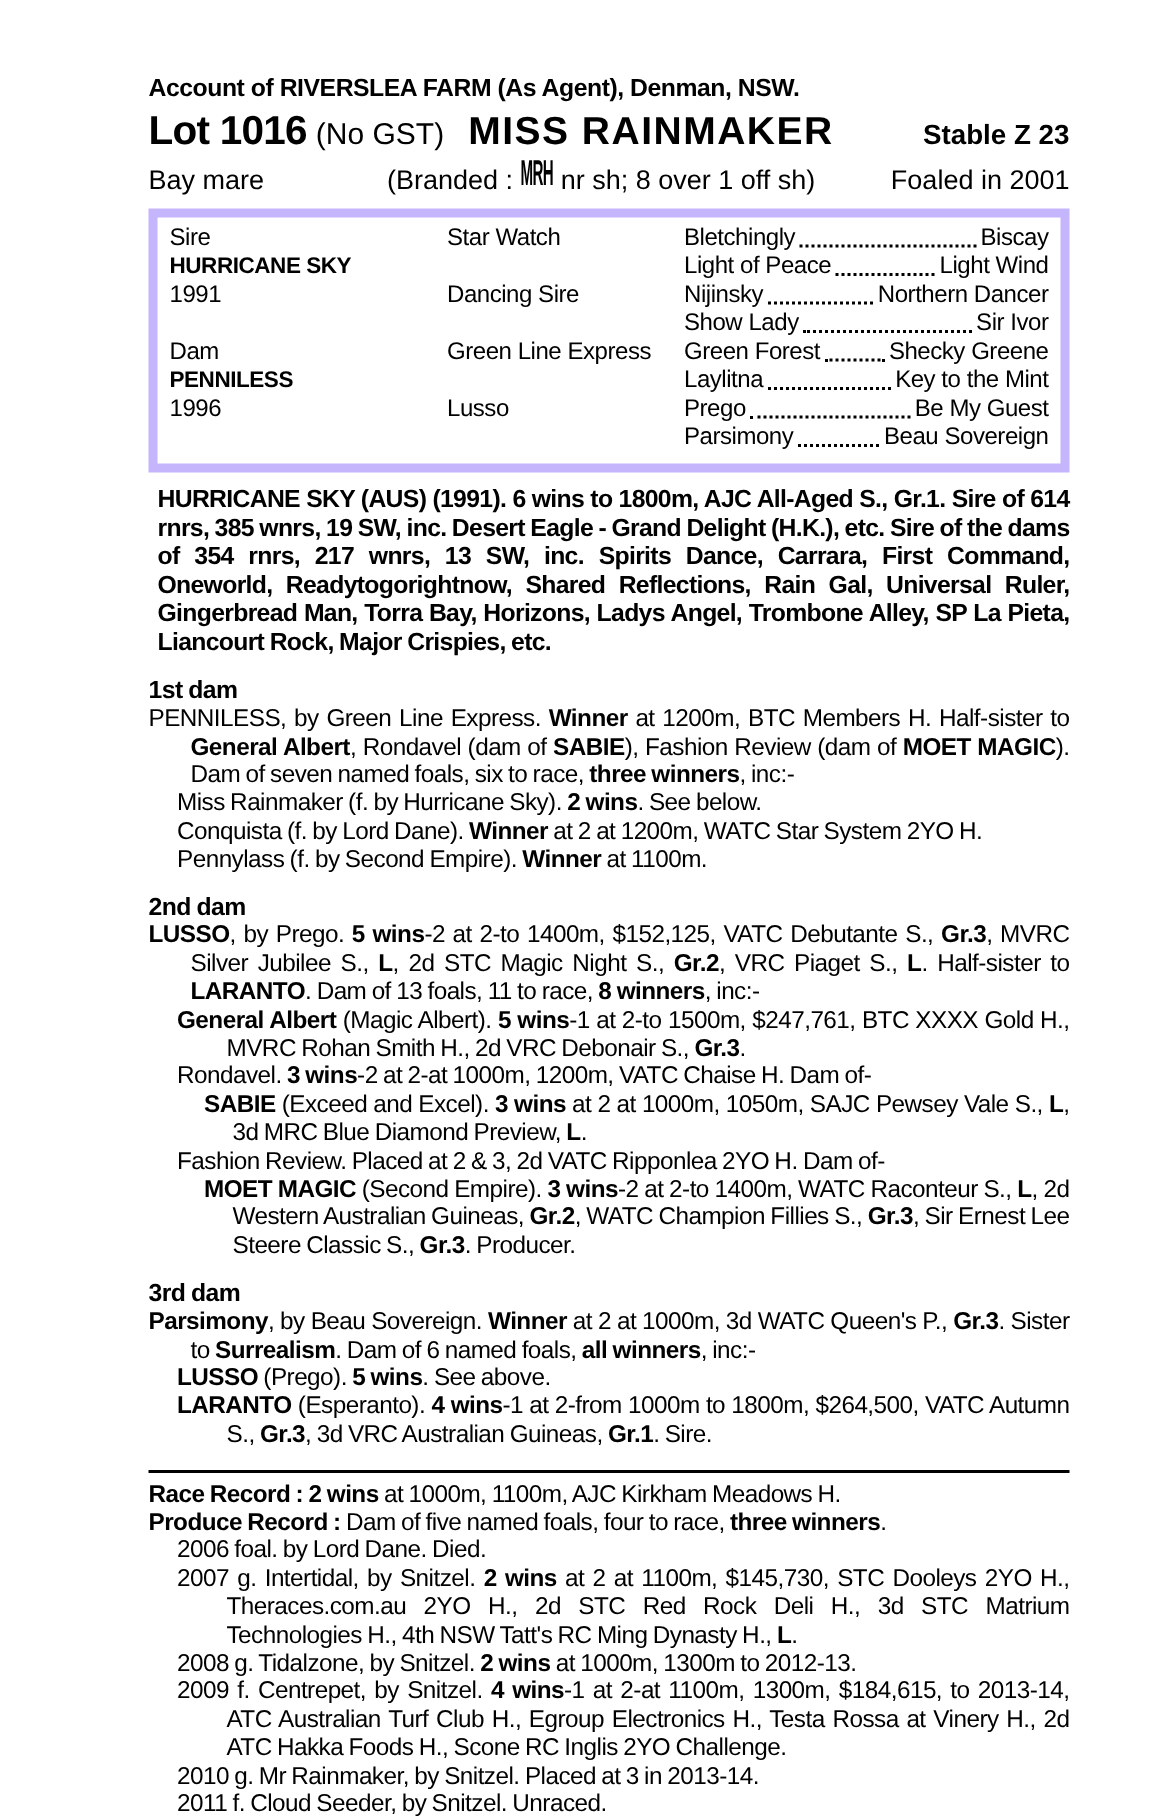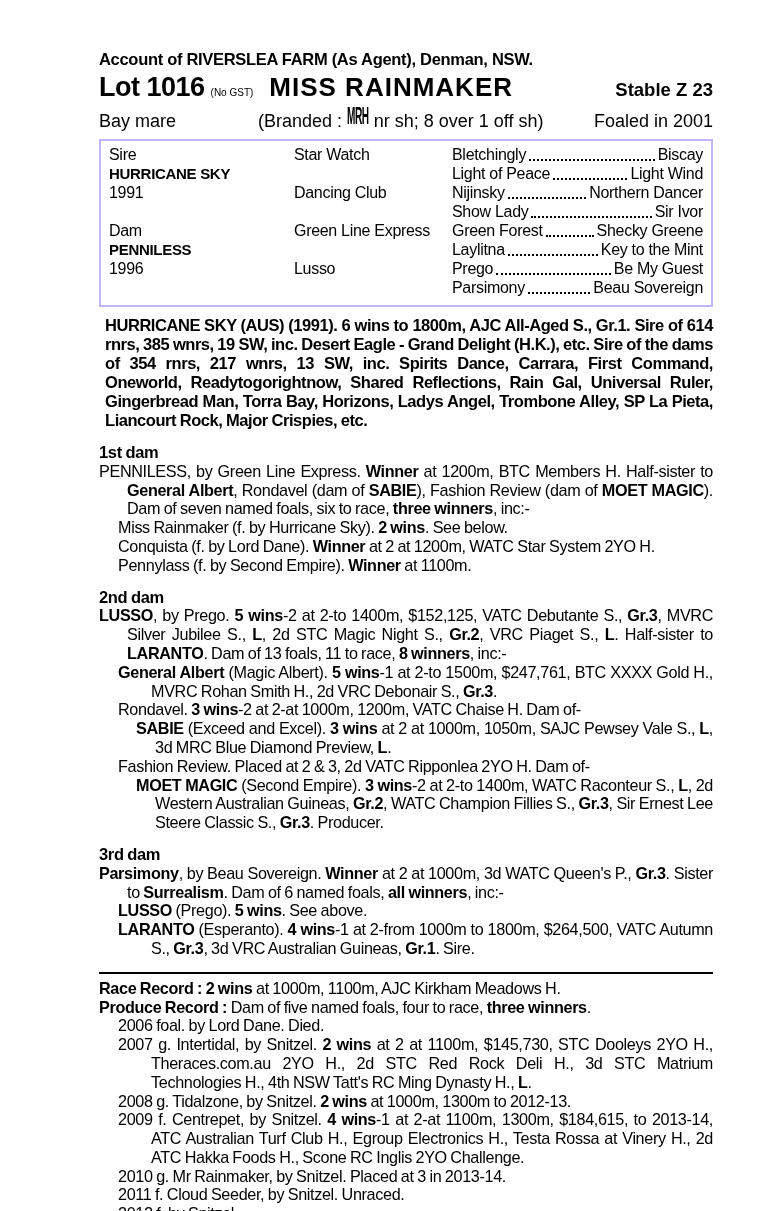--- a/index.html
+++ b/index.html
@@ -7,31 +7,31 @@
     width:768px; height:1211px; background:#ffffff; color:#000;
     font-family:"Liberation Sans","DejaVu Sans",sans-serif;
     overflow:hidden;
   }
   .page { padding:50px 55px 0 99px; }
 
   
   .account { text-align:left; font-weight:bold; font-size:16.5px; letter-spacing:-0.3px; }
   .lot-row { display:flex; align-items:baseline; margin-top:3px; white-space:nowrap; }
   .lot { font-weight:bold; font-size:27px; letter-spacing:-0.5px; }
-  .gst { font-size:10px; margin-left:6px; }
+  .gst { font-size:20px; margin-left:6px; }
   .horse { font-weight:bold; font-size:26px; margin-left:16px; letter-spacing:1px; }
   .stable { font-weight:bold; font-size:18.5px; margin-left:auto; }
   .detail-row { display:flex; align-items:baseline; font-size:18px; margin-top:2px; white-space:nowrap; }
   .brandline { margin-left:82px; }
   .foaled { margin-left:auto; }
   .brandmark { display:inline-block; font-weight:bold; font-size:24px; letter-spacing:-1px;
     transform:scaleX(0.42) translateY(-3px); transform-origin:0 70%; margin-right:-30px; }
 
   
-  .pedigree-box { border:2px solid #c4b5fd; margin-top:6px; padding:5px 8px 7px 8px;
+  .pedigree-box { border:6px solid #c4b5fd; margin-top:6px; padding:5px 8px 7px 8px;
     display:grid; grid-template-columns:185px 158px 1fr; grid-auto-rows:19px;
     font-size:16px; letter-spacing:-0.3px; }
   .cell { white-space:nowrap; }
   .pname { font-weight:bold; font-size:15px; }
   .gp-row { display:flex; align-items:baseline; white-space:nowrap;justify-content:space-between; }
   .leader { flex:1 1 auto; min-width:10px; border-bottom:2px dotted #000;
     align-self:flex-end; margin:0 3px 4px 3px; }
 
   
   .summary { font-weight:bold; font-size:16.5px; line-height:19px; text-align:justify;
@@ -65,21 +65,21 @@
     <span>Bay mare</span>
     <span class="brandline"><span>(Branded : </span><span class="brandmark">MRH</span><span> nr sh; 8 over 1 off sh)</span></span>
     <span class="foaled">Foaled in 2001</span>
   </div>
 
   <div class="pedigree-box">
     <div class="cell" style="grid-column:1;grid-row:1">Sire</div>
     <div class="cell pname" style="grid-column:1;grid-row:2">HURRICANE SKY</div>
     <div class="cell" style="grid-column:1;grid-row:3">1991</div>
     <div class="cell" style="grid-column:2;grid-row:1">Star Watch</div>
-    <div class="cell" style="grid-column:2;grid-row:3">Dancing Club</div>
+    <div class="cell" style="grid-column:2;grid-row:3">Dancing Sire</div>
 
     <div class="gp-row" style="grid-column:3;grid-row:1">
       <span>Bletchingly</span>
       <span class="leader"></span>
       <span>Biscay</span>
     </div>
     <div class="gp-row" style="grid-column:3;grid-row:2">
       <span>Light of Peace</span>
       <span class="leader"></span>
       <span>Light Wind</span>

